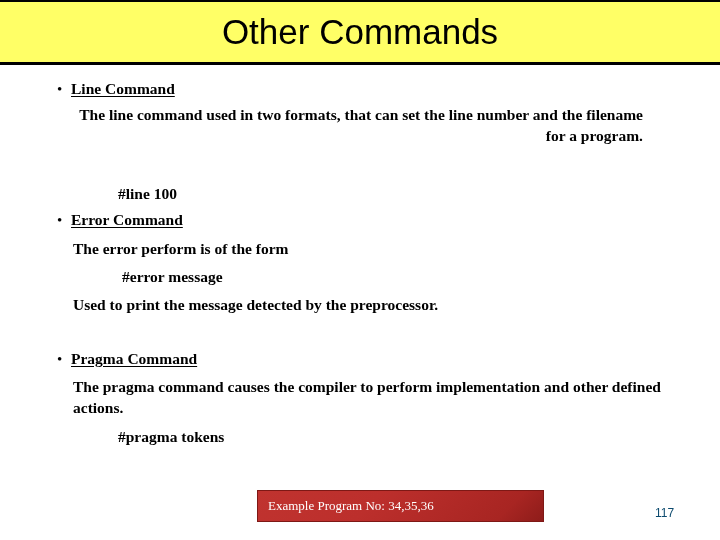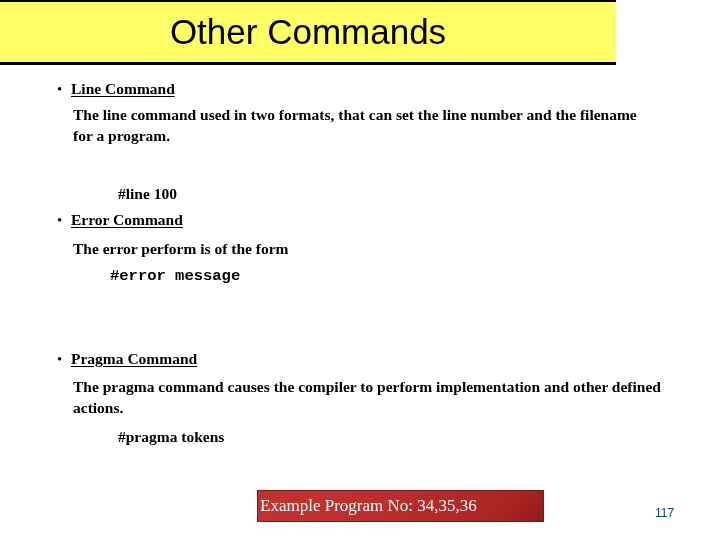--- a/index.html
+++ b/index.html
@@ -13,21 +13,21 @@
     font-family: "Liberation Serif", "DejaVu Serif", serif;
     overflow: hidden;
     position: relative;
   }
 
   
   #title-banner {
     position: absolute;
     left: 0;
     top: 0;
-    width: 616px;
+    width: 720px;
     height: 65px;
     background: #ffff66;
     border-top: 2px solid #000000;
     border-bottom: 3px solid #000000;
     box-sizing: border-box;
     display: flex;
     align-items: center;
     justify-content: center;
   }
   #title-text {
@@ -94,23 +94,23 @@
     width: 287px;
     height: 32px;
     background: linear-gradient(135deg, #c0332f 0%, #bc2f2c 40%, #a82522 85%, #8e1c1a 100%);
     border: 1px solid #7e1815;
     box-sizing: border-box;
     display: flex;
     align-items: center;
   }
   #example-banner-label {
     color: #ffffff;
-    font-size: 17px;
+    font-size: 13px;
     font-weight: 400;
-    padding-left: 2px;
+    padding-left: 10px;
     white-space: nowrap;
     font-family: "Liberation Serif", "DejaVu Serif", serif;
   }
 
   
   #page-number {
     position: absolute;
     left: 655px;
     top: 506px;
     font-family: "Liberation Sans", "DejaVu Sans", sans-serif;
@@ -125,34 +125,35 @@
   <div id="title-text">Other Commands</div>
 </div>
 
 <div id="body-content">
 
   <div class="blk bullet-row" style="left:57px; top:12px;">
     <span class="bullet-dot">•</span>
     <span class="bullet-label">Line Command</span>
   </div>
 
-  <div class="blk para" style="left:73px; top:36px; width:570px; white-space:normal;">The line command used in two formats, that can set the line number and the filename for a program.</div>
+  <div class="blk para" style="left:73px; top:36px; width:570px; white-space:normal;text-align:right;">The line command used in two formats, that can set the line number and the filename for a program.</div>
 
   <div class="blk code" style="left:118px; top:87px;margin-top:28px;">#line 100</div>
 
 
   <div class="blk bullet-row" style="left:57px; top:143px;">
     <span class="bullet-dot">•</span>
     <span class="bullet-label">Error Command</span>
   </div>
 
   <div class="blk para" style="left:73px; top:170px;">The  error perform is of the form</div>
 
-  <div class="blk code" style="left:110px; top:198px;font-family:Liberation Mono, monospace;">#error message</div>
+  <div class="blk code" style="left:122px; top:198px;">#error message</div>
 
+  <div class="blk para" style="left:73px; top:226px;">Used to print the message detected by the preprocessor.</div>
 
   <div class="blk bullet-row" style="left:57px; top:282px;">
     <span class="bullet-dot">•</span>
     <span class="bullet-label">Pragma Command</span>
   </div>
 
   <div class="blk code" style="left:118px; top:358px;">#pragma tokens</div>
 
   <div class="blk para" style="left:73px; top:308px; width:600px; white-space:normal;">The pragma command causes the compiler to perform implementation  and other defined actions.</div>
 

